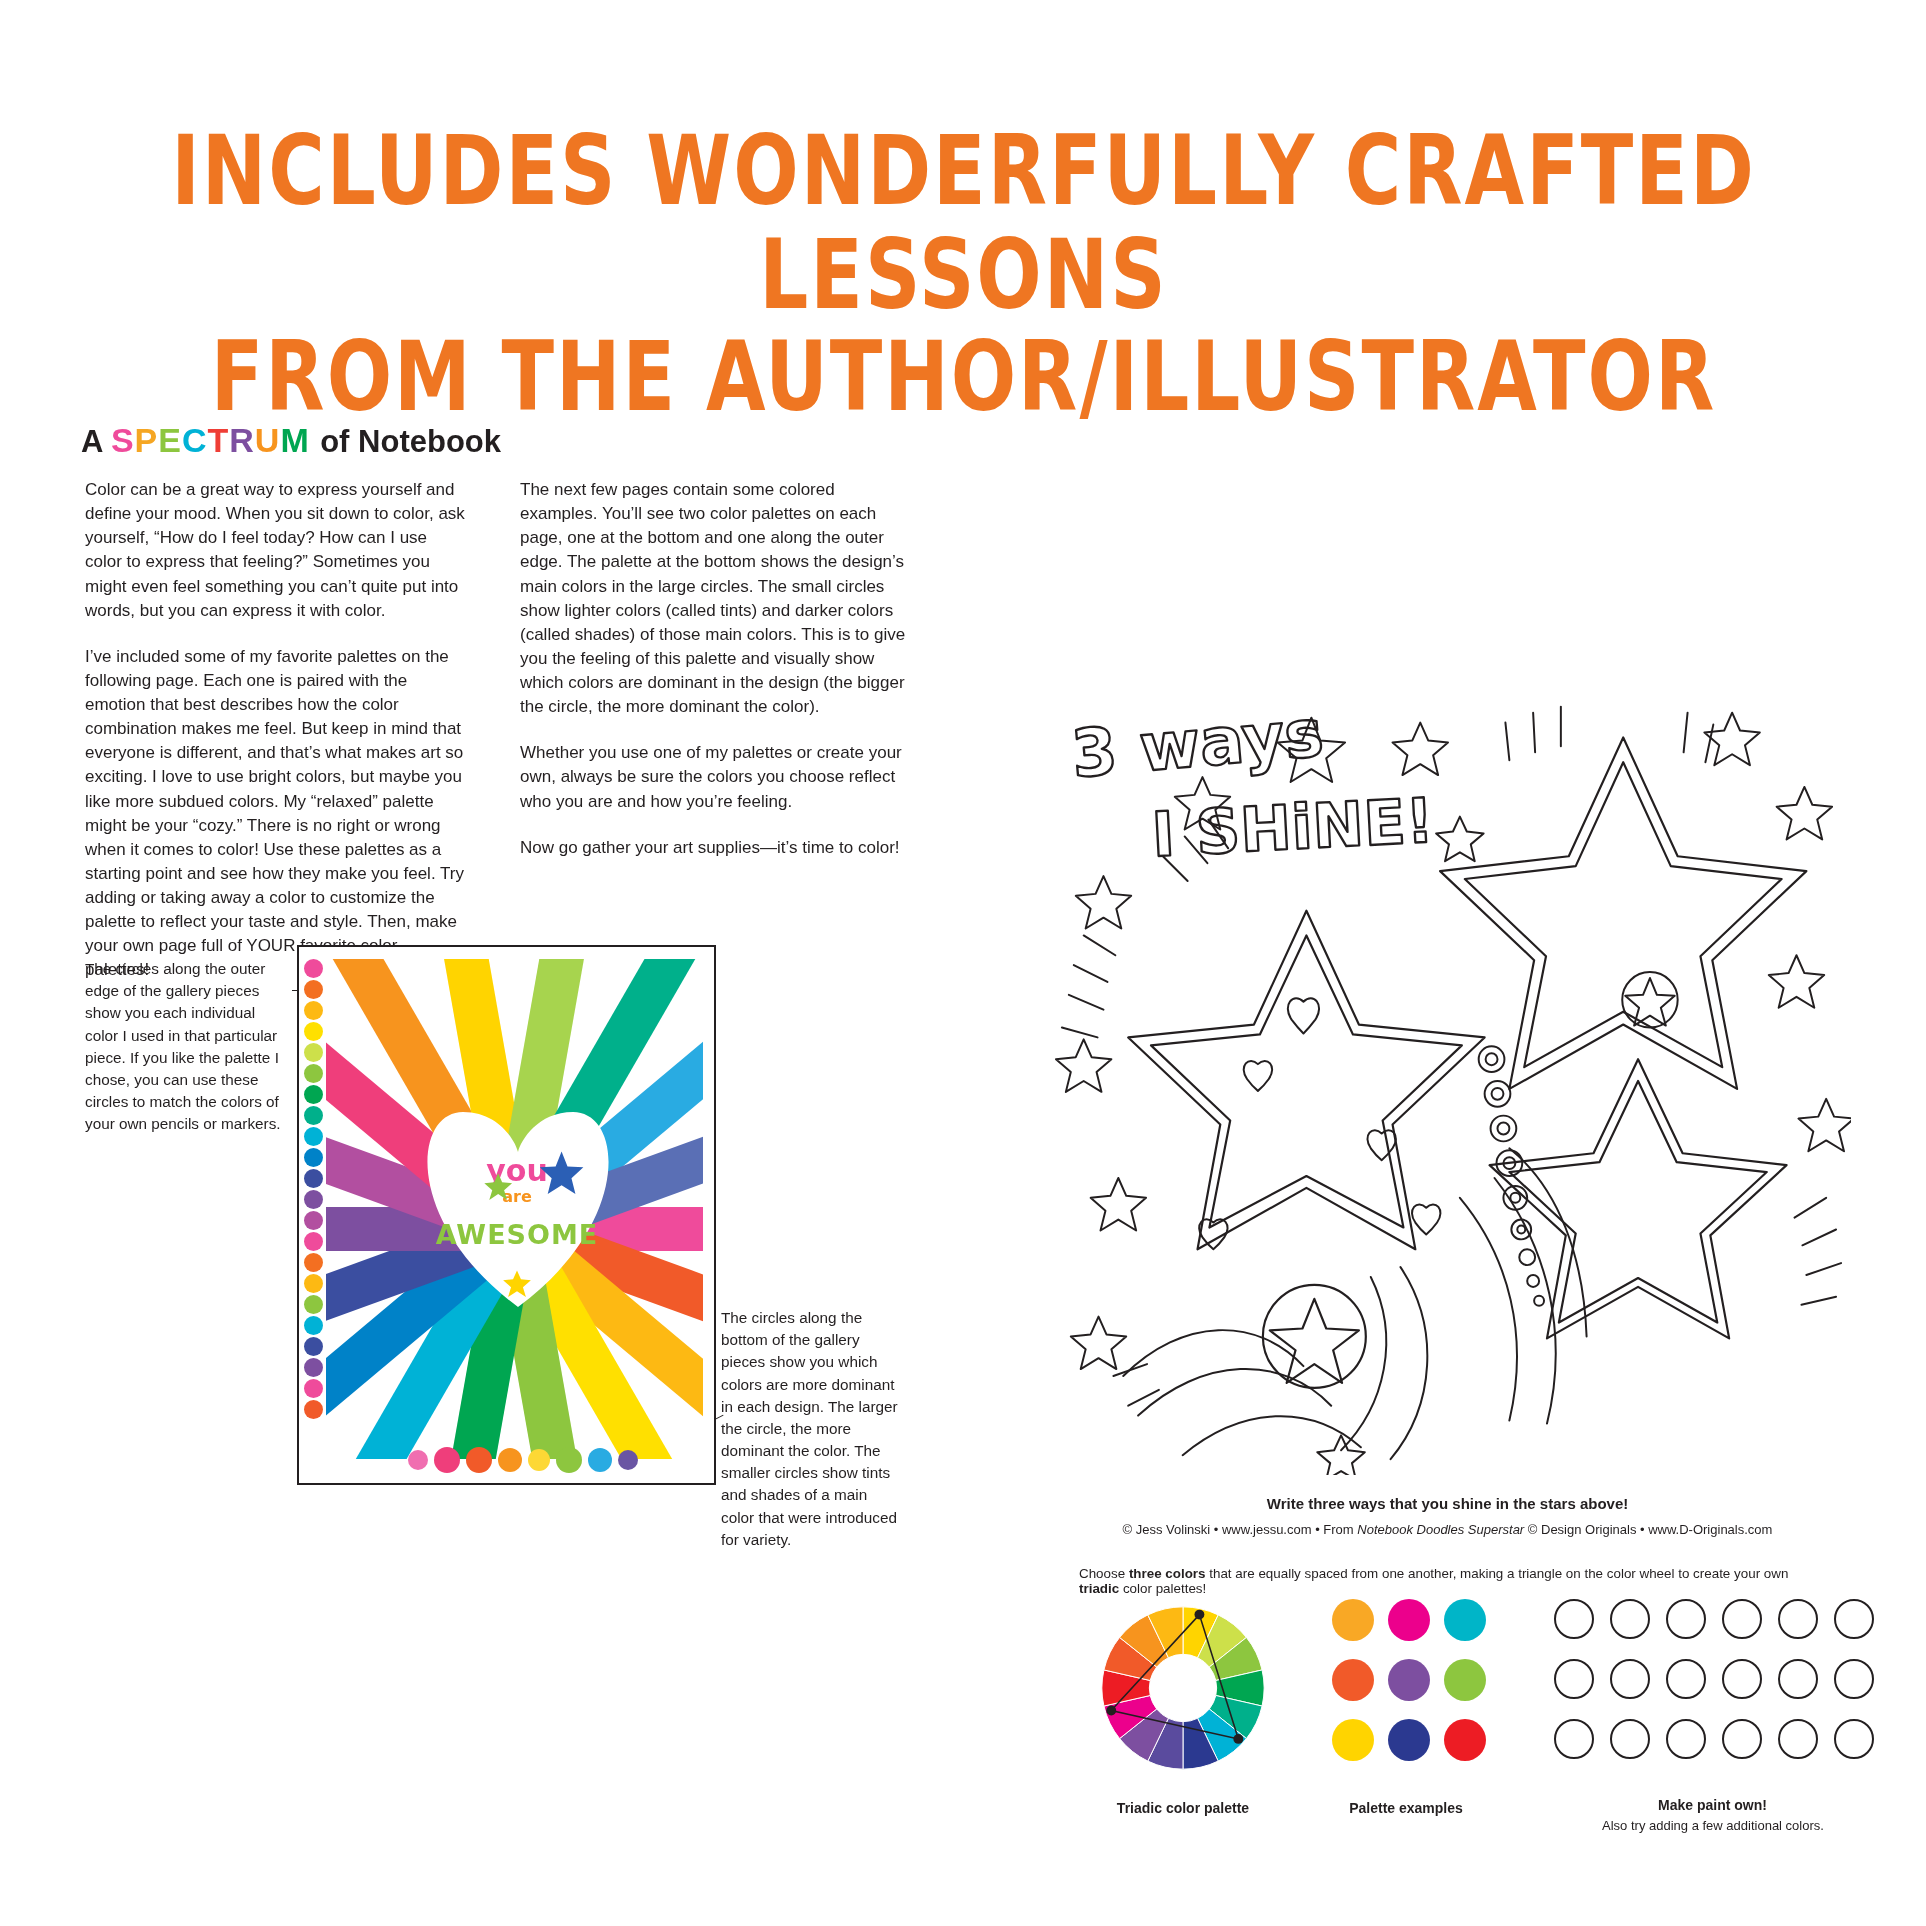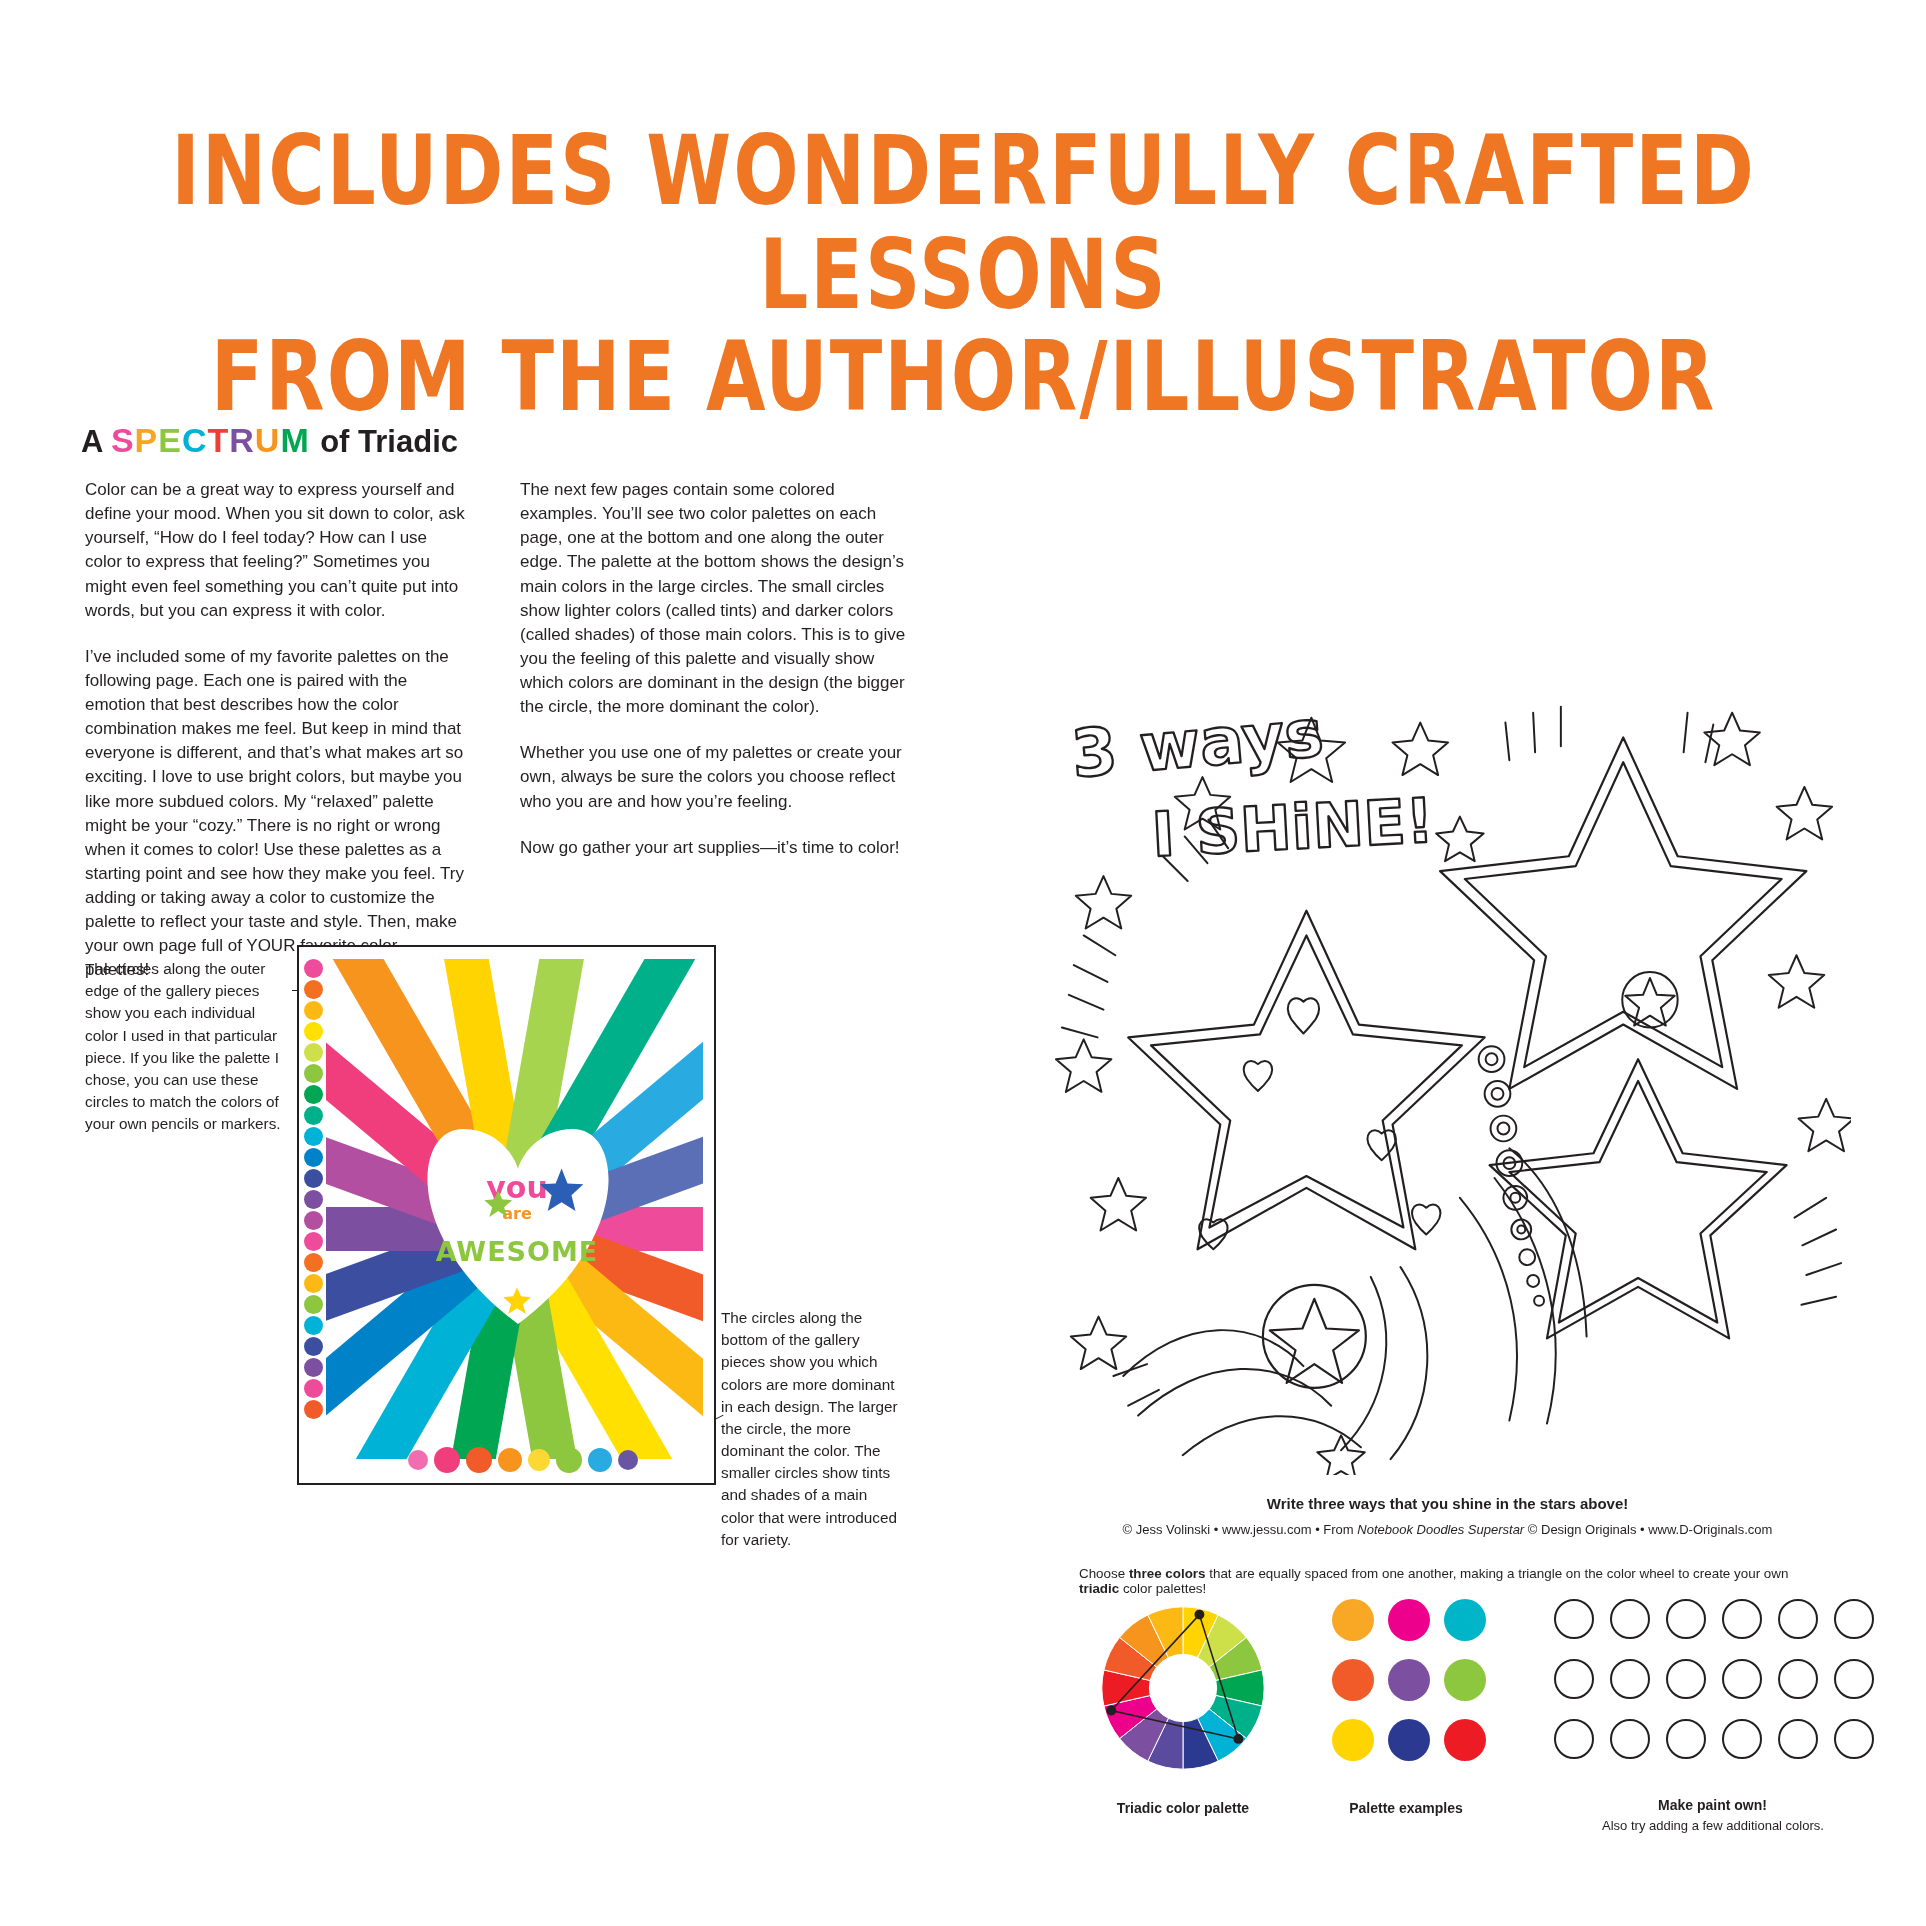--- a/index.html
+++ b/index.html
@@ -146,21 +146,21 @@
     bottom: 10px;
     display: flex;
     align-items: center;
     gap: 6px;
   }
   .bottom-swatches div { border-radius: 50%; }
 
   .heart-wrap {
     position: absolute;
     left: 77px;
-    top: 160px;
+    top: 143px;
     width: 228px;
     height: 208px;
   }
   .heart {
     position: absolute;
     width: 228px; height: 203px;
     background: #ffffff;
     border: 7px solid #1ba9e0;
     -webkit-clip-path: path("M115 205 C 0 120, 10 10, 60 10 C 95 10, 112 38, 115 50 C 118 38, 135 10, 170 10 C 220 10, 230 120, 115 205 Z");
     clip-path: path("M115 205 C 0 120, 10 10, 60 10 C 95 10, 112 38, 115 50 C 118 38, 135 10, 170 10 C 220 10, 230 120, 115 205 Z");
@@ -294,21 +294,21 @@
 <div class="banner">
   <div class="line1">INCLUDES WONDERFULLY CRAFTED LESSONS</div>
   <div class="line2">FROM THE AUTHOR/ILLUSTRATOR</div>
 </div>
 
 <div class="article-title">
   <span>A</span>
   <span class="word">
     <span class="l1">S</span><span class="l2">P</span><span class="l3">E</span><span class="l4">C</span><span class="l5">T</span><span class="l6">R</span><span class="l7">U</span><span class="l8">M</span>
   </span>
-  <span>of Triadic</span>
+  <span>of Notebook</span>
 </div>
 
 <div class="col col-left">
   <p>Color can be a great way to express yourself and define your mood. When you sit down to color, ask yourself, “How do I feel today? How can I use color to express that feeling?” Sometimes you might even feel something you can’t quite put into words, but you can express it with color.</p>
   <p>I’ve included some of my favorite palettes on the following page. Each one is paired with the emotion that best describes how the color combination makes me feel. But keep in mind that everyone is different, and that’s what makes art so exciting. I love to use bright colors, but maybe you like more subdued colors. My “relaxed” palette might be your “cozy.” There is no right or wrong when it comes to color! Use these palettes as a starting point and see how they make you feel. Try adding or taking away a color to customize the palette to reflect your taste and style. Then, make your own page full of YOUR favorite color palettes!</p>
 </div>
 
 <div class="col col-right">
   <p>The next few pages contain some colored examples. You’ll see two color palettes on each page, one at the bottom and one along the outer edge. The palette at the bottom shows the design’s main colors in the large circles. The small circles show lighter colors (called tints) and darker colors (called shades) of those main colors. This is to give you the feeling of this palette and visually show which colors are dominant in the design (the bigger the circle, the more dominant the color).</p>
   <p>Whether you use one of my palettes or create your own, always be sure the colors you choose reflect who you are and how you’re feeling.</p>

